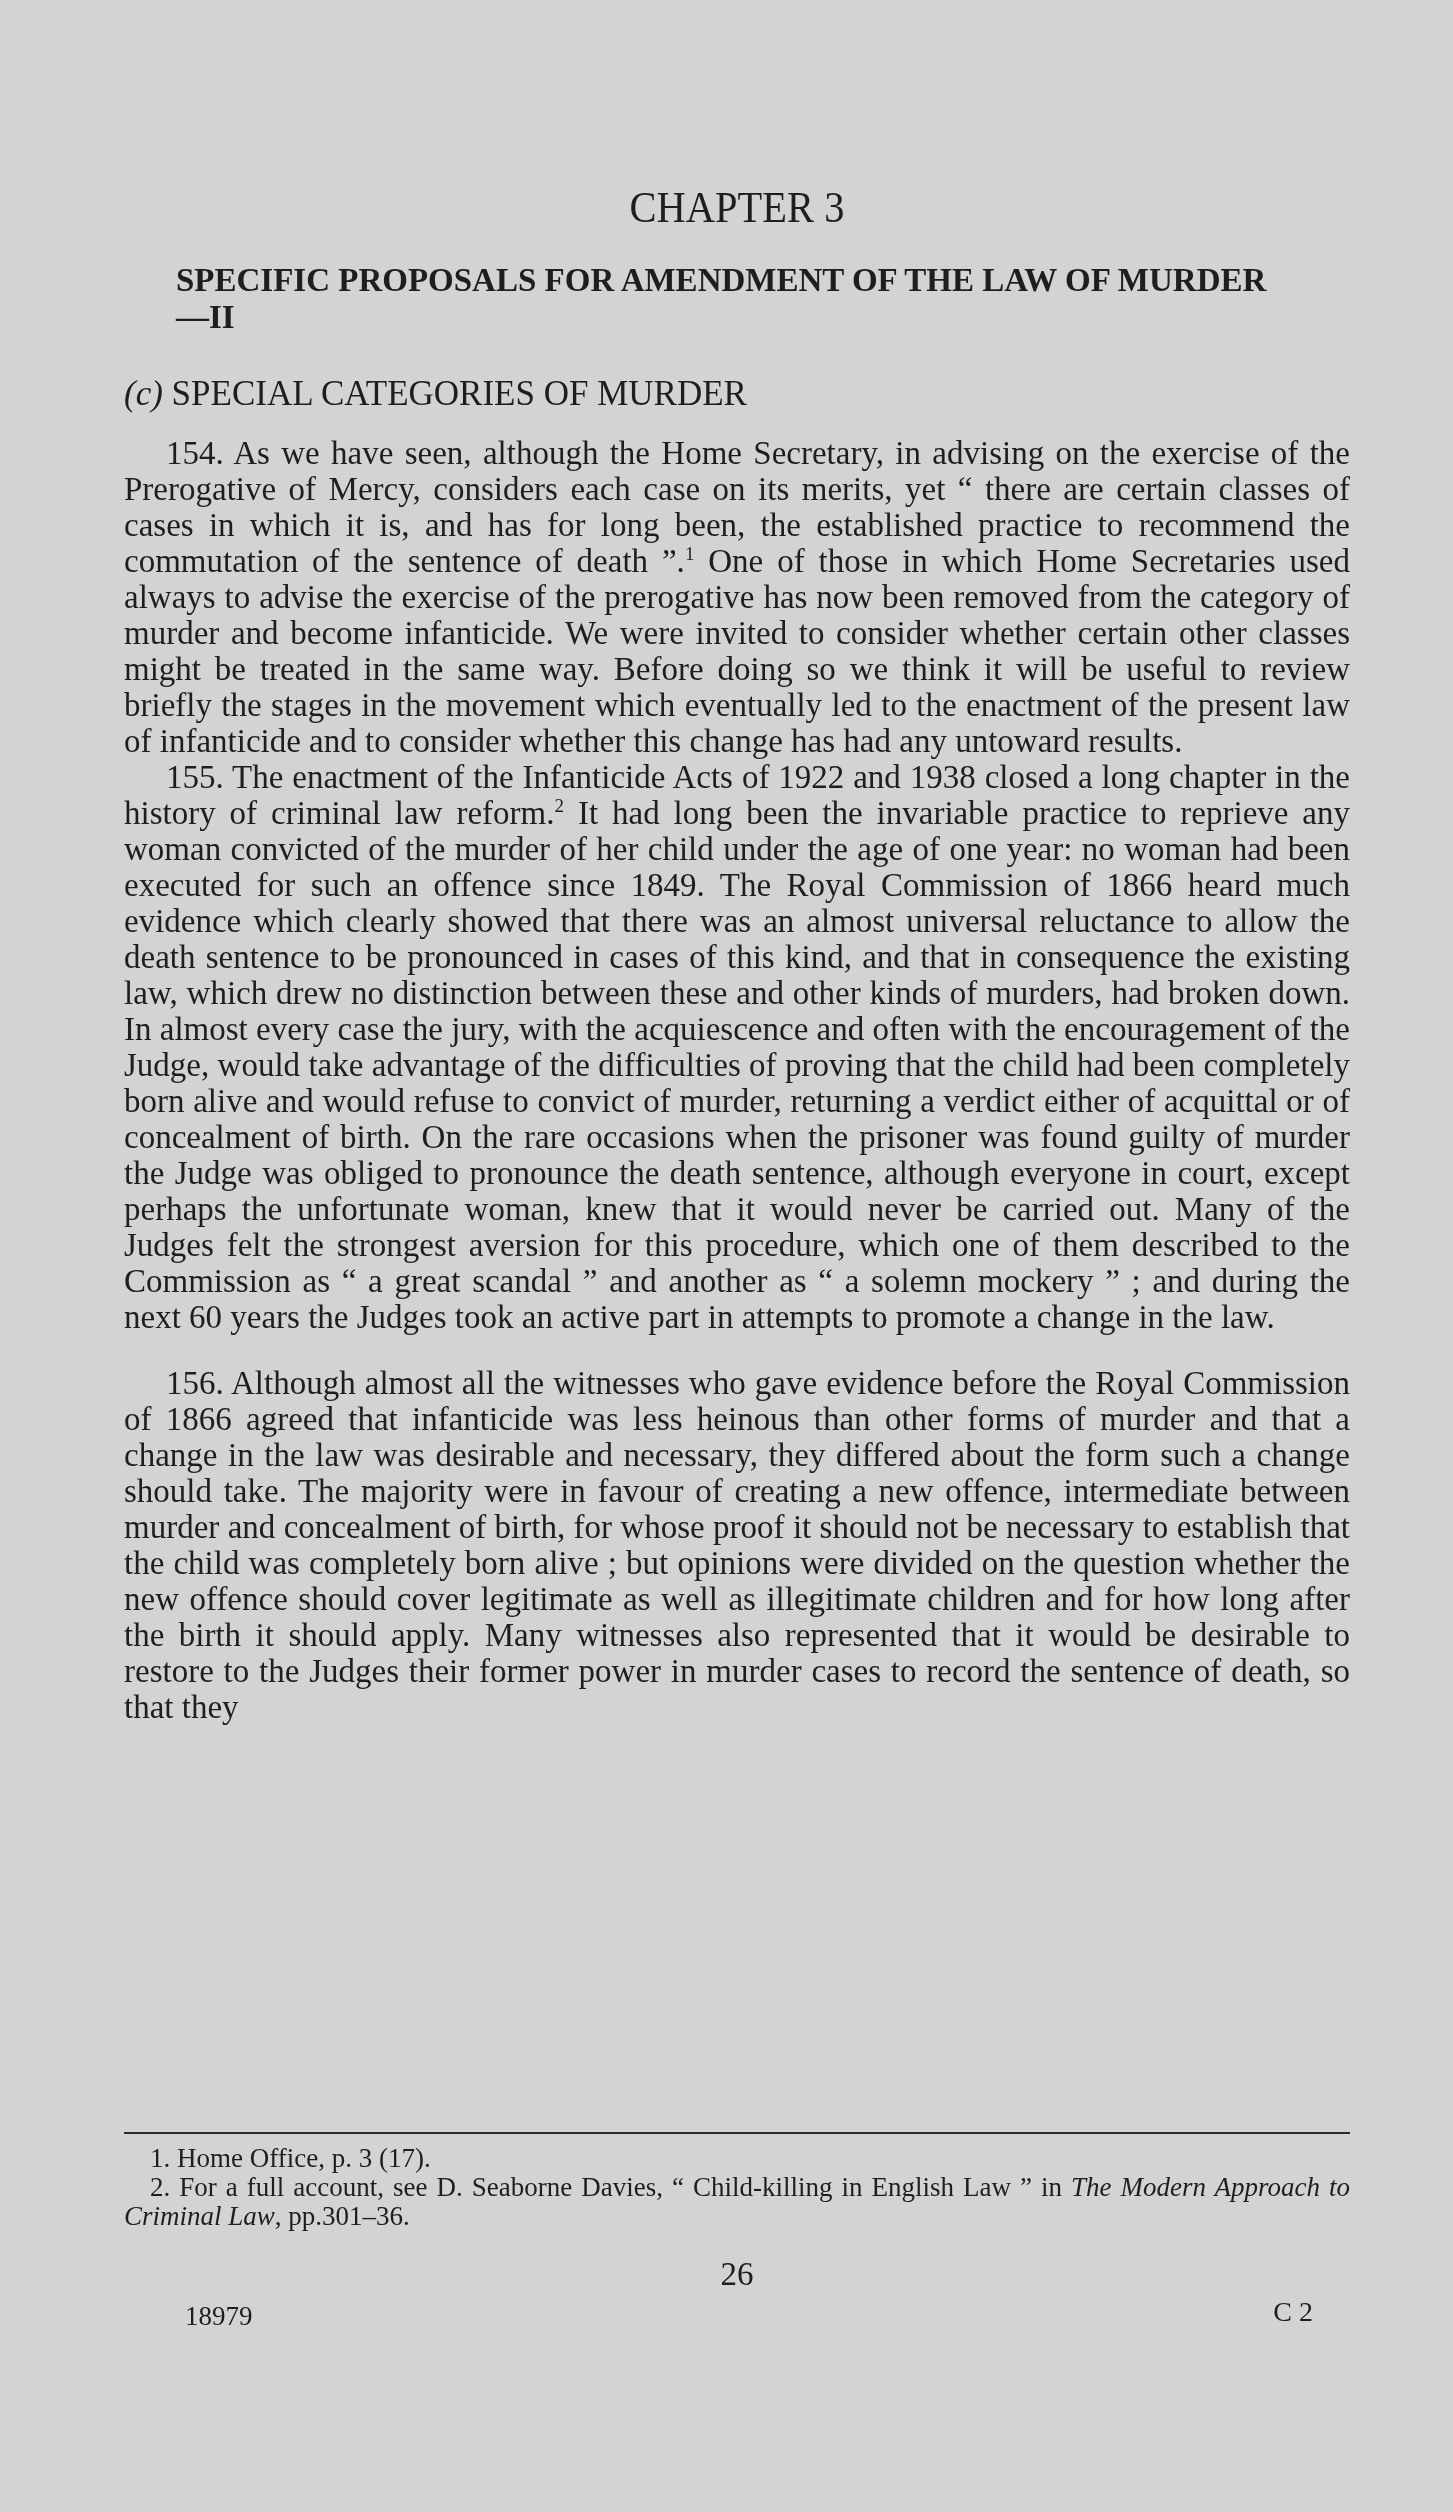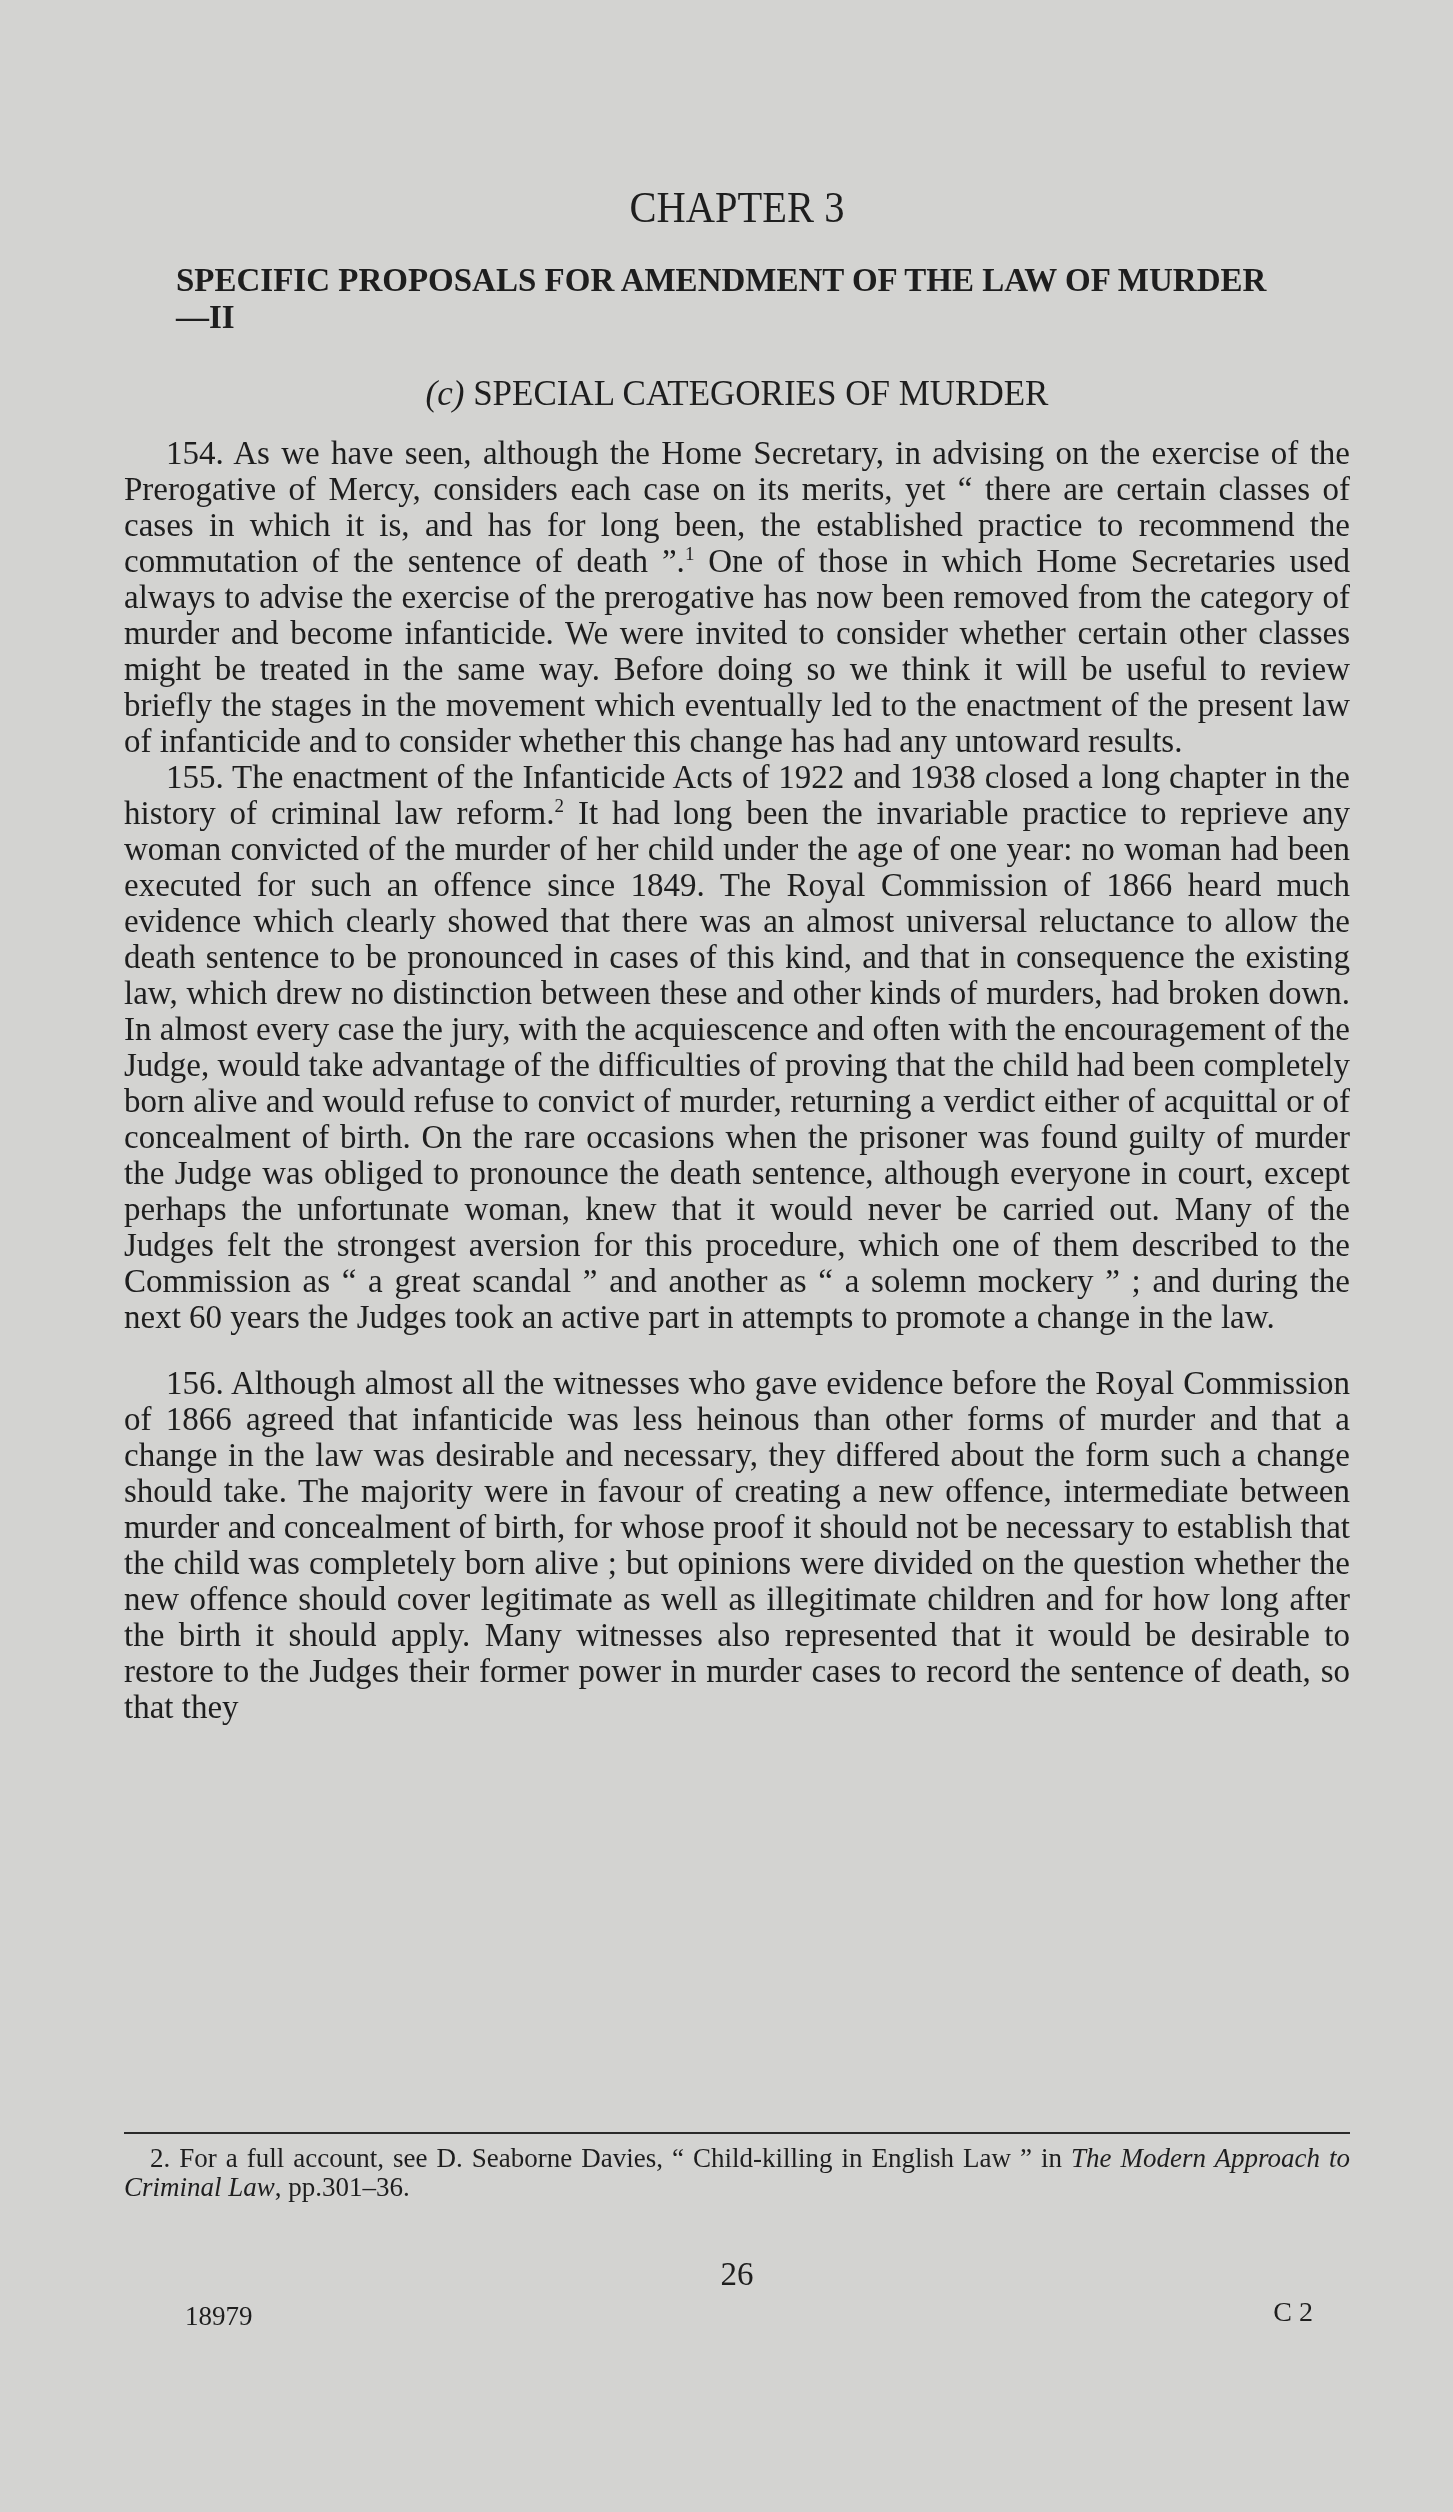--- a/index.html
+++ b/index.html
@@ -20,21 +20,21 @@
     position: absolute; top: 182px; left: 0; width: 1226px;
     text-align: center; font-size: 44px; letter-spacing: 0px;
     transform: scaleX(0.92);
   }
   .subtitle {
     position: absolute; top: 262px; left: 52px; width: 1122px;
     text-align: left; font-weight: bold; font-size: 33px; line-height: 37px;
   }
   .category {
     position: absolute; top: 374px; left: 0; width: 1226px;
-    text-align: center; font-size: 35px;
+    font-size: 35px;
   }
   .category i { font-style: italic; }
   .body {
     position: absolute; top: 435px; left: 0; width: 1226px;
     font-size: 33px; line-height: 36px;
     text-align: justify;
     font-family: Liberation Serif, serif;
   }
   .body p { margin: 0; text-indent: 42px; }
   .body p.gap { margin-top: 30px; }
@@ -80,20 +80,21 @@
 
 
     <p><span>155. The enactment of the Infanticide Acts of 1922 and 1938 closed a long chapter in the history of criminal law reform.</span><sup>2</sup><span> It had long been the invariable practice to reprieve any woman convicted of the murder of her child under the age of one year: no woman had been executed for such an offence since 1849. The Royal Commission of 1866 heard much evidence which clearly showed that there was an almost universal reluctance to allow the death sentence to be pronounced in cases of this kind, and that in consequence the existing law, which drew no distinction between these and other kinds of murders, had broken down. In almost every case the jury, with the acquiescence and often with the encouragement of the Judge, would take advantage of the difficulties of proving that the child had been completely born alive and would refuse to convict of murder, returning a verdict either of acquittal or of concealment of birth. On the rare occasions when the prisoner was found guilty of murder the Judge was obliged to pronounce the death sentence, although everyone in court, except perhaps the unfortunate woman, knew that it would never be carried out. Many of the Judges felt the strongest aversion for this procedure, which one of them described to the Commission as “ a great scandal ” and another as “ a solemn mockery ” ; and during the next 60 years the Judges took an active part in attempts to promote a change in the law.</span></p>
 
     <p class="gap">156. Although almost all the witnesses who gave evidence before the Royal Commission of 1866 agreed that infanticide was less heinous than other forms of murder and that a change in the law was desirable and necessary, they differed about the form such a change should take. The majority were in favour of creating a new offence, intermediate between murder and concealment of birth, for whose proof it should not be necessary to establish that the child was completely born alive ; but opinions were divided on the question whether the new offence should cover legitimate as well as illegitimate children and for how long after the birth it should apply. Many witnesses also represented that it would be desirable to restore to the Judges their former power in murder cases to record the sentence of death, so that they</p>
   </div>
 
   <div class="rule"></div>
 
   <div class="footnotes">
+    <p>1. Home Office, p. 3 (17).</p>
     <p><span>2. For a full account, see D. Seaborne Davies, “ Child-killing in English Law ” in </span><i>The Modern Approach to Criminal Law</i><span>, pp.301–36.</span></p>
   </div>
 
   <div class="folio">26</div>
   <div class="printcode">18979</div>
   <div class="signature">C 2</div>
 </div>
 
 
 </body></html>

